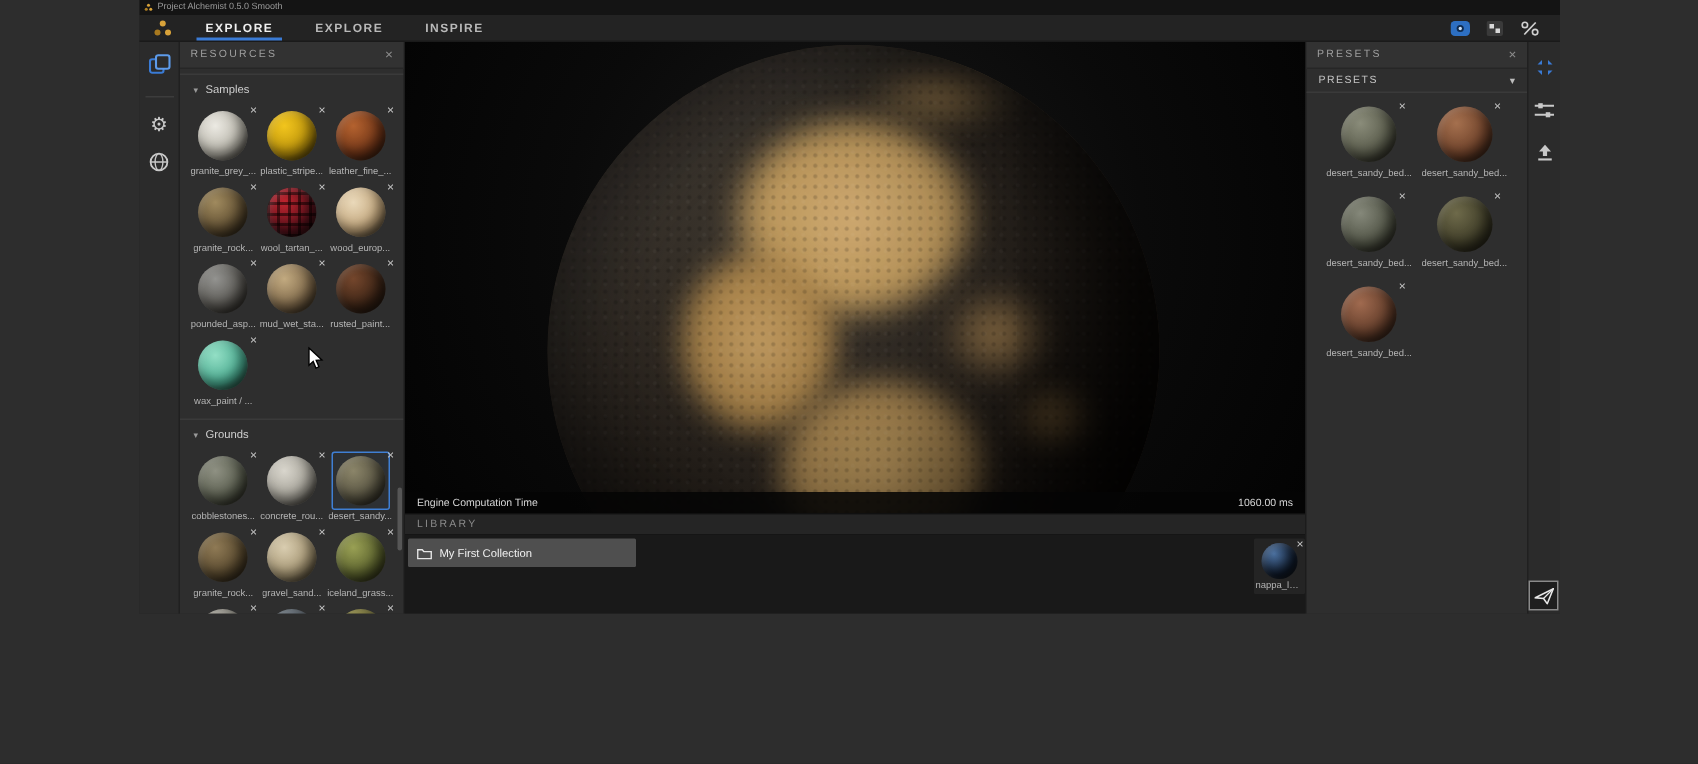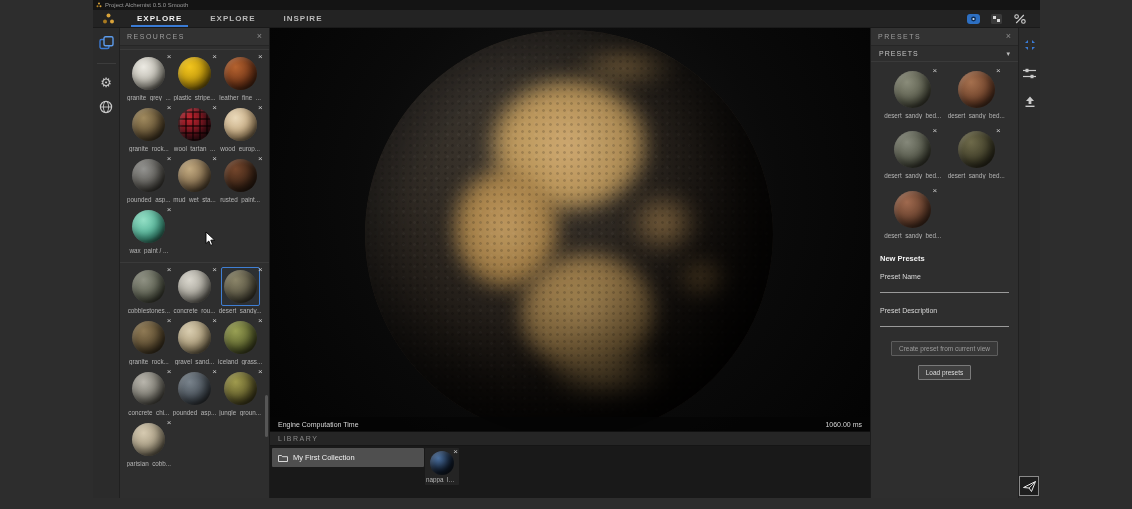--- a/index.html
+++ b/index.html
@@ -1,19 +1,19 @@
 <!DOCTYPE html>
 <html><head>
 <meta charset="utf-8">
 <style>
   * { margin:0; padding:0; box-sizing:border-box; }
   html,body { width:1132px; height:509px; overflow:hidden; background:#2d2d2d;
               font-family:"Liberation Sans", sans-serif; }
   .stage { position:relative; width:1132px; height:509px; background:#2d2d2d; overflow:hidden; }
-  .app { position:absolute; left:93px; top:0; width:947px; height:498px; background:#262626;
+  .app { position:absolute; left:93px; top:0; width:947px; height:409px; background:#262626;
          display:flex; flex-direction:column; }
 
   
   .titlebar { height:10px; background:#141414; display:flex; align-items:center; gap:3px; padding-left:3px; }
   .titlebar .mini-logo { width:6px; height:6px; }
   .titlebar .title-text { font-size:6px; color:#9a9a9a; line-height:6px; white-space:nowrap; }
 
   
   .menubar { height:18px; background:#232323; display:flex; align-items:stretch; border-bottom:1px solid #1a1a1a; }
   .app-logo { width:30px; display:flex; align-items:center; justify-content:center; }
@@ -80,21 +80,21 @@
   .shade { position:absolute; inset:0; border-radius:50%;
            box-shadow:inset -55px -65px 120px rgba(0,0,0,.88), inset 25px 22px 60px rgba(255,255,255,.05), inset 0 0 55px 12px rgba(0,0,0,.55); }
   .statusbar { position:absolute; left:0; right:0; bottom:0; height:14px; background:rgba(5,5,5,.88);
                display:flex; align-items:center; justify-content:space-between; padding:0 8px; }
   .statusbar span { font-size:7px; color:#d6d6d6; }
 
   
   .library { height:67px; background:#191919; display:flex; flex-direction:column; border-top:1px solid #101010; }
   .library-header { height:14px; background:#252525; display:flex; align-items:center; padding:0 8px;
                     font-size:7px; letter-spacing:1.5px; color:#8a8a8a; border-bottom:1px solid #151515; }
-  .library-row { flex:1; display:flex; align-items:flex-start; padding:2px 0 0 2px; }
+  .library-row { flex:1; display:flex; align-items:flex-start; padding:2px 0 0 2px;justify-content:space-between; }
   .collection-bar { width:152px; height:19px; background:#4f4f4f; display:flex; align-items:center; gap:5px;
                     padding:0 6px; border-radius:1px; }
   .collection-bar .cname { font-size:7.5px; color:#f0f0f0; }
   .lib-tile { width:34px; margin-left:1px; background:#242424; display:flex; flex-direction:column; align-items:center;
               padding:3px 0 2px 0; position:relative; border-radius:1px; }
   .lib-tile .thumb-x { top:0; right:1px; }
 
   
   .preset-group { height:16px; display:flex; align-items:center; justify-content:space-between; padding:0 8px;
                   border-bottom:1px solid #3a3a3a; }
@@ -193,20 +193,24 @@
         </div>
       </div>
 
       <div class="panel resources">
         <div class="panel-header">
           <span class="ptitle">RESOURCES</span>
           <span class="panel-x">×</span>
         </div>
         <div class="panel-body" id="resources-sections">
             <div class="section-divider"></div>
+            <div class="section-header">
+              <span class="chev">▾</span>
+              <span class="sname">Samples</span>
+            </div>
             <div class="thumb-grid">
               <div class="thumb-cell">
                 <div class="thumb-wrap">
                   <div class="sphere-thumb" style="height: 33px; width: 33px; background: radial-gradient(circle at 35% 30%, rgb(236, 234, 227) 0%, rgb(179, 176, 165) 62%, rgb(20, 17, 13) 100%);"></div>
                   <span class="thumb-x">×</span>
                 </div>
                 <div class="thumb-label">granite_grey_...</div>
               </div>
               <div class="thumb-cell">
                 <div class="thumb-wrap">
@@ -266,20 +270,24 @@
               </div>
               <div class="thumb-cell">
                 <div class="thumb-wrap">
                   <div class="sphere-thumb" style="height: 33px; width: 33px; background: radial-gradient(circle at 35% 30%, rgb(147, 223, 197) 0%, rgb(71, 169, 142) 62%, rgb(20, 17, 13) 100%);"></div>
                   <span class="thumb-x">×</span>
                 </div>
                 <div class="thumb-label">wax_paint / ...</div>
               </div>
             </div>
             <div class="section-divider"></div>
+            <div class="section-header">
+              <span class="chev">▾</span>
+              <span class="sname">Grounds</span>
+            </div>
             <div class="thumb-grid">
               <div class="thumb-cell">
                 <div class="thumb-wrap">
                   <div class="sphere-thumb" style="height: 33px; width: 33px; background: radial-gradient(circle at 35% 30%, rgb(143, 145, 131) 0%, rgb(86, 90, 75) 62%, rgb(20, 17, 13) 100%);"></div>
                   <span class="thumb-x">×</span>
                 </div>
                 <div class="thumb-label">cobblestones...</div>
               </div>
               <div class="thumb-cell">
                 <div class="thumb-wrap">
@@ -427,29 +435,20 @@
               <div class="thumb-label">desert_sandy_bed...</div>
             </div>
             <div class="thumb-cell">
               <div class="thumb-wrap">
                 <div class="sphere-thumb" style="height: 37px; width: 37px; background: radial-gradient(circle at 35% 30%, rgb(160, 106, 79) 0%, rgb(94, 58, 40) 62%, rgb(20, 17, 13) 100%);"></div>
                 <span class="thumb-x">×</span>
               </div>
               <div class="thumb-label">desert_sandy_bed...</div>
             </div>
           </div>
-        <div class="new-presets">
-          <div class="np-heading">New Presets</div>
-          <div class="np-label">Preset Name</div>
-          <div class="input-line"></div>
-          <div class="np-label">Preset Description</div>
-          <div class="input-line"></div>
-          <button class="np-btn">Create preset from current view</button>
-          <button class="np-btn load">Load presets</button>
-        </div>
       </div>
 
       <div class="rightrail">
         <div>
           <svg width="14" height="14" viewBox="0 0 14 14">
             <path d="M2 5 L5 2 L5 5 Z" fill="#3a7bd5"></path>
               <path d="M9 2 L12 5 L9 5 Z" fill="#3a7bd5"></path>
             <path d="M2 9 L5 12 L5 9 Z" fill="#3a7bd5"></path>
               <path d="M9 12 L12 9 L9 9 Z" fill="#3a7bd5"></path>
           </svg>

